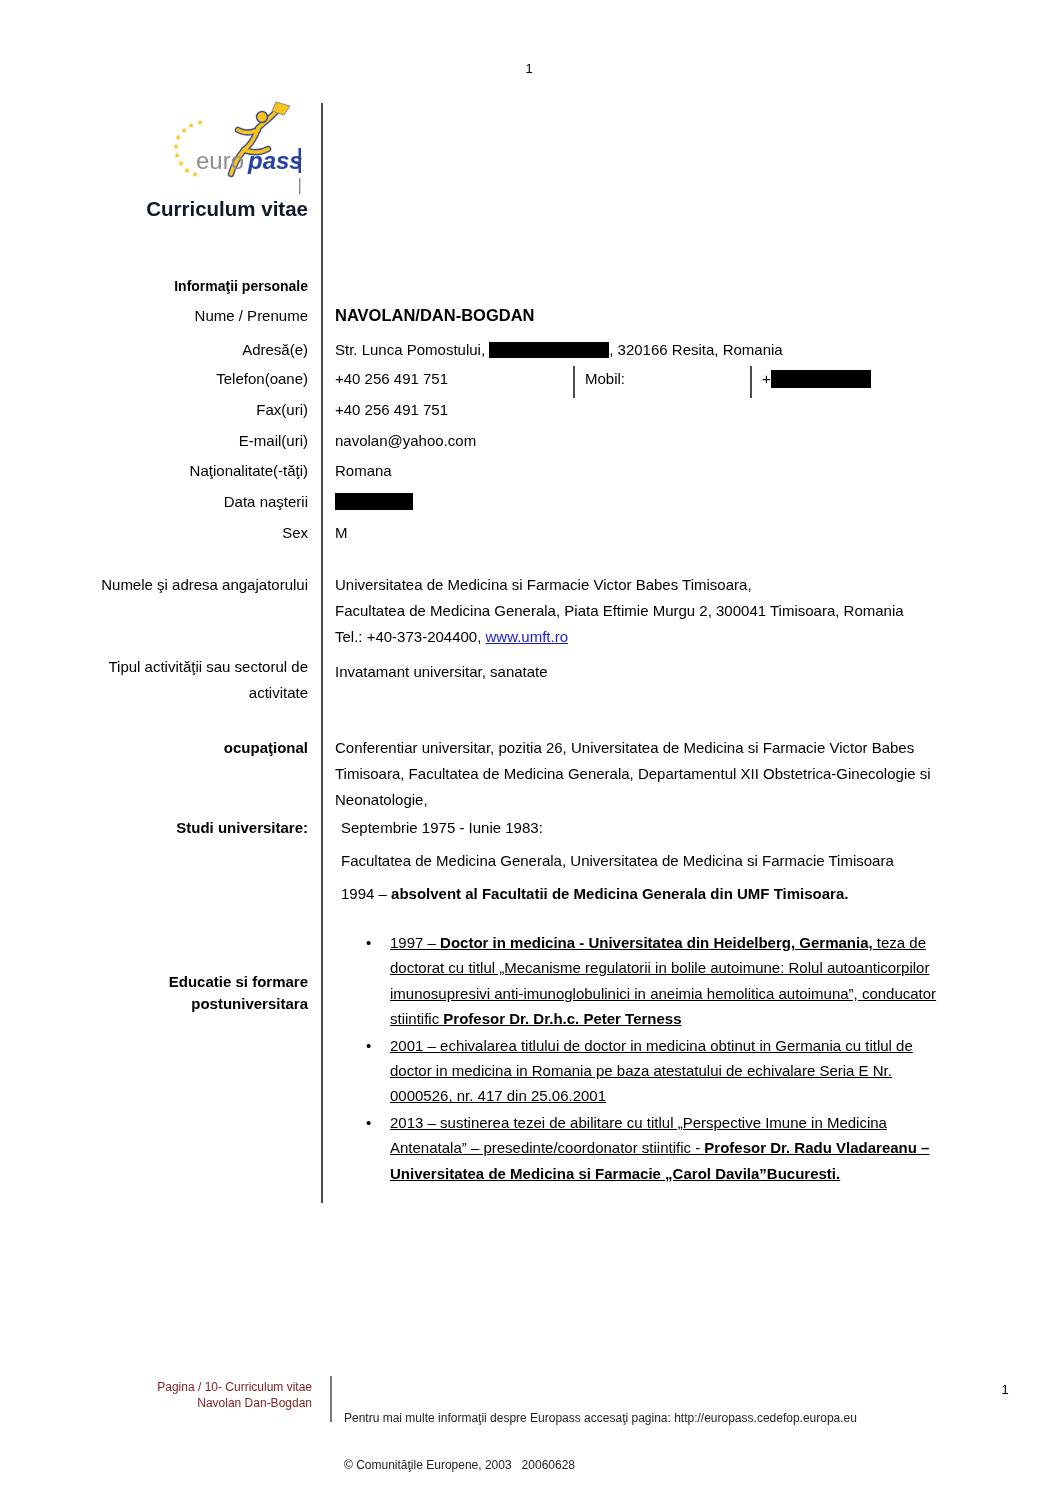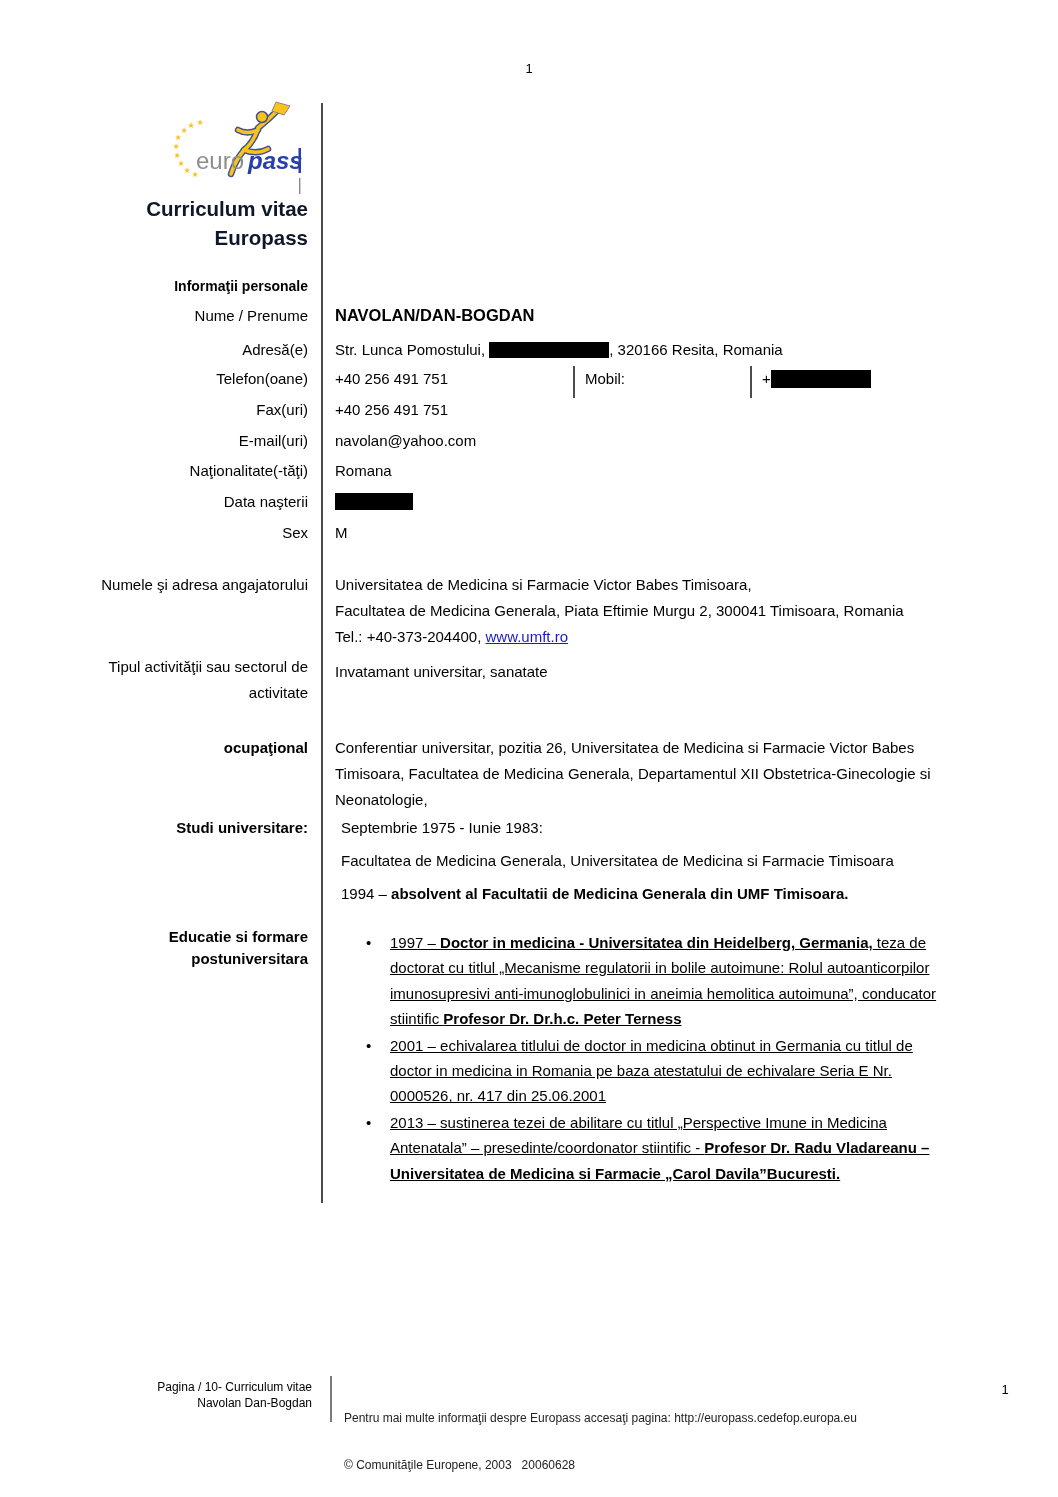--- a/index.html
+++ b/index.html
@@ -17,21 +17,21 @@
   .redact-addr{width:120px;height:16px;}
   .redact-mobile{width:100px;height:18px;vertical-align:-4px;}
   .redact-birth{width:78px;height:17px;vertical-align:-3px;}
   .link{color:#1a1acd;text-decoration:underline;margin-top:28px;}
   ul.bullets{position:absolute;left:358px;top:930px;width:596px;margin:0;padding:0;
              list-style:none;font-size:15px;line-height:25.4px;}
   ul.bullets li{position:relative;padding-left:32px;margin:0 0 1px 0;text-decoration:underline;}
   ul.bullets li::before{content:"•";position:absolute;left:8px;top:0;font-size:15px;}
   .footer-div{position:absolute;left:330px;top:1376px;width:2px;height:46px;background:#7a7a7a;}
   .footer-left{position:absolute;left:80px;top:1380px;width:232px;text-align:right;
-               font-size:12px;line-height:15.5px;color:#000000;}
+               font-size:12px;line-height:15.5px;color:#7f1d1d;}
   .footer-right{position:absolute;left:344px;top:1380px;width:560px;font-size:12px;
                 line-height:15.5px;color:#222;white-space:pre-wrap;}
   .footer-page-num{position:absolute;left:994px;top:1382px;width:22px;text-align:center;font-size:13px;}
   .logo-svg{position:absolute;left:172px;top:100px;}
 </style>
 </head>
 <body>
 
 <div class="page">
 
@@ -70,21 +70,20 @@
     <text x="24" y="69" font-size="24" fill="#8e8e8e" font-family="Liberation Sans, sans-serif">euro</text>
     <text x="76" y="69" font-size="24" fill="#2840a8" font-weight="bold" font-style="italic" font-family="Liberation Sans, sans-serif">pass</text>
     <rect x="126.5" y="48" width="2.5" height="25" fill="#2840a8"></rect>
     <rect x="127" y="78" width="1.4" height="16" fill="#8a8a8a"></rect>
   </svg>
 
   <div class="v-divider"></div>
 
   <div class="title-block">
     <div>Curriculum vitae</div>
-    <div>Europass</div>
   </div>
 
   <div class="label b" style="top:273px;font-size:14px;">Informaţii personale</div>
 
   <div class="label" style="top:303px;">Nume / Prenume</div>
   <div class="value b" style="top:302px;font-size:16.5px;">NAVOLAN/DAN-BOGDAN</div>
 
   <div class="label" style="top:337px;">Adresă(e)</div>
   <div class="value" style="top:337px;"><span>Str. Lunca Pomostului, </span><span class="redact redact-addr"></span><span>, 320166 Resita, Romania</span></div>
 
@@ -126,21 +125,21 @@
   <div class="label b" style="top:735px;">
     <div>ocupaţional</div>
   </div>
   <div class="value" style="top:735px;width:642px;">Conferentiar universitar, pozitia 26, Universitatea de Medicina si Farmacie Victor Babes Timisoara, Facultatea de Medicina Generala, Departamentul XII Obstetrica-Ginecologie si Neonatologie,</div>
 
   <div class="label b" style="top:815px;">Studi universitare:</div>
   <div class="value" style="top:815px;left:341px;">Septembrie 1975 - Iunie 1983:</div>
   <div class="value" style="top:848px;left:341px;">Facultatea de Medicina Generala, Universitatea de Medicina si Farmacie Timisoara</div>
   <div class="value" style="top:881px;left:341px;"><span>1994 – </span><span class="b">absolvent al Facultatii de Medicina Generala din UMF Timisoara.</span></div>
 
-  <div class="label b" style="top:926px;line-height:22px;">
+  <div class="label b" style="top:971px;line-height:22px;">
     <div>Educatie si formare</div>
     <div>postuniversitara</div>
   </div>
   <ul class="bullets">
     <li><span>1997 – </span><span class="b">Doctor in medicina - Universitatea din Heidelberg, Germania,</span><span> teza de doctorat cu titlul „Mecanisme regulatorii in bolile autoimune: Rolul autoanticorpilor imunosupresivi anti-imunoglobulinici in aneimia hemolitica autoimuna”, conducator stiintific </span><span class="b">Profesor Dr. Dr.h.c. Peter Terness</span></li>
     <li><span>2001 – echivalarea titlului de doctor in medicina obtinut in Germania cu titlul de doctor in medicina in Romania pe baza atestatului de echivalare Seria E Nr. 0000526, nr. 417 din 25.06.2001</span></li>
     <li><span>2013 – sustinerea tezei de abilitare cu titlul „Perspective Imune in Medicina Antenatala” – presedinte/coordonator stiintific - </span><span class="b">Profesor Dr. Radu Vladareanu – Universitatea de Medicina si Farmacie „Carol Davila”Bucuresti.</span></li>
   </ul>
 
   <div class="footer-div"></div>

